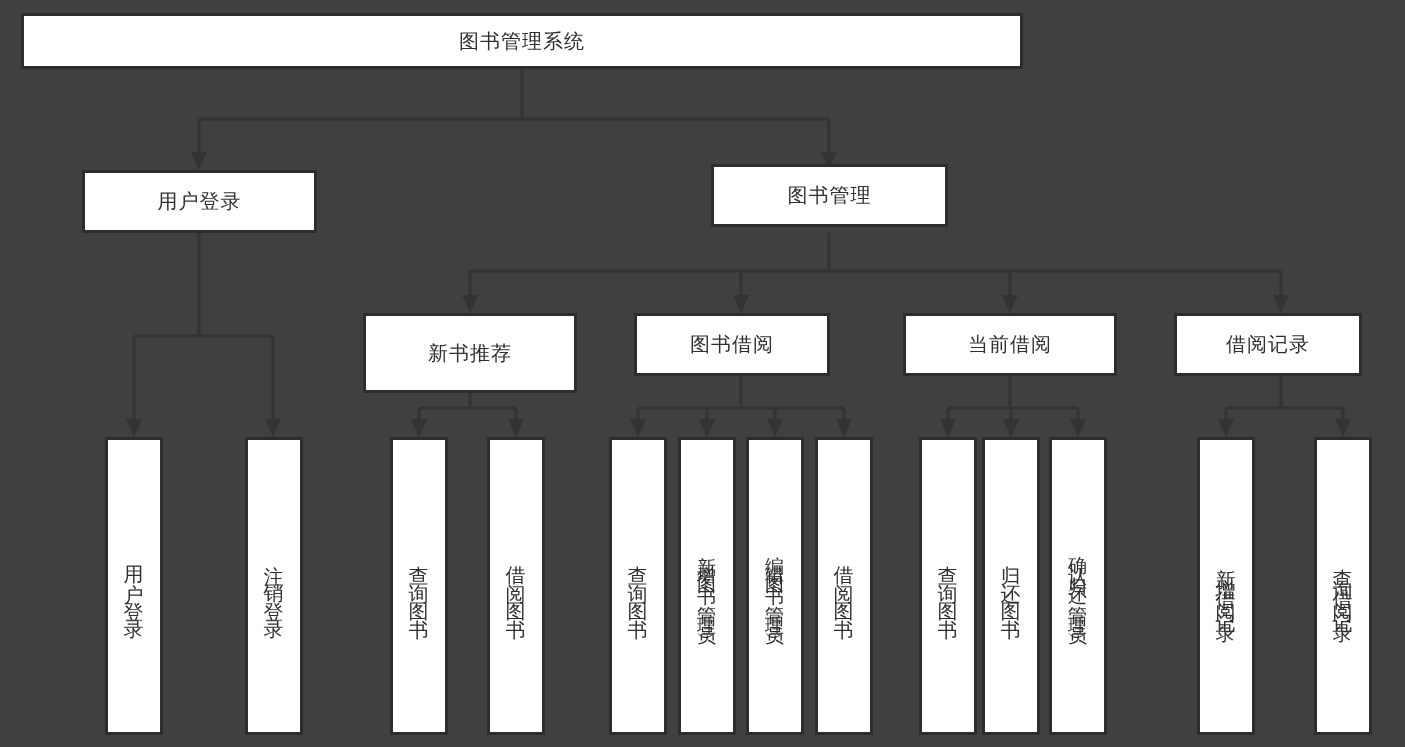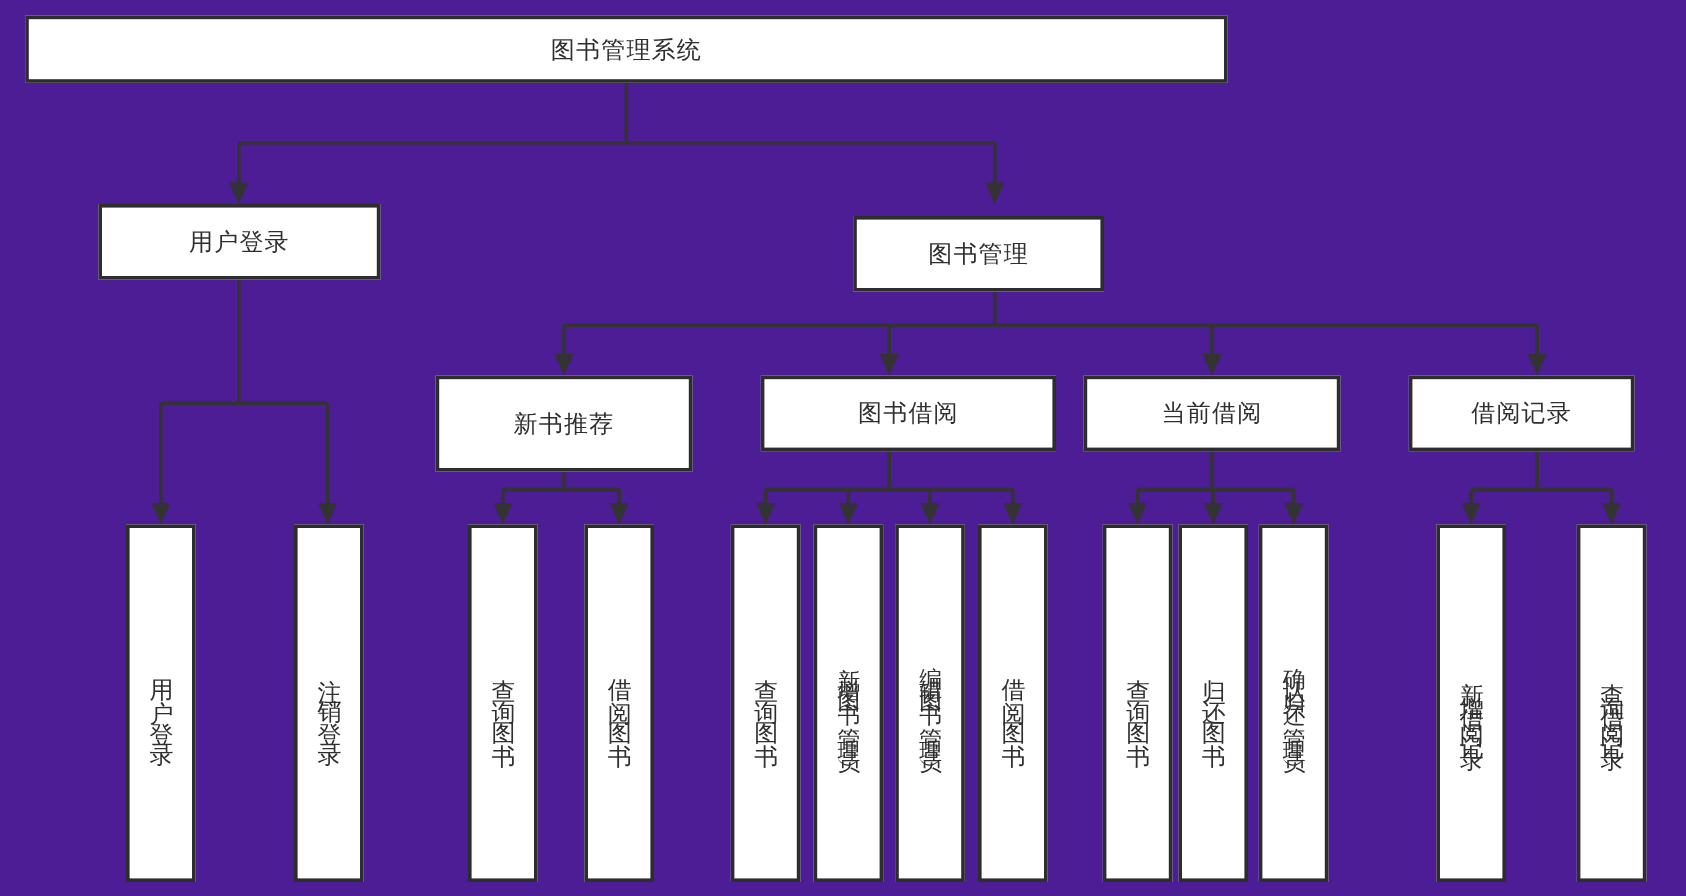--- a/index.html
+++ b/index.html
@@ -1,20 +1,20 @@
 <!DOCTYPE html>
 <html><head>
 <meta charset="utf-8">
 <style>
   html, body { margin: 0; padding: 0; background: #ffffff; }
   .canvas {
     position: relative;
     width: 1405px;
     height: 747px;
-    background: #4c1d95;
+    background: #404040;
     font-family: "Liberation Sans", sans-serif;
     color: #2f2f2f;
     overflow: hidden;
   }
   .wires { position: absolute; left: 0; top: 0; }
   .wire { stroke: #333333; stroke-width: 3; fill: none; }
   .box {
     position: absolute;
     border: 3px solid #2d2d2d;
     background: #ffffff;
@@ -89,28 +89,28 @@
     <path class="wire" d="M1343,408 V431" marker-end="url(#arrow)"></path>
   </svg>
 
   <div class="box" style="left:21px; top:13px; width:1002px; height:56px;">
     <span class="h-label">图书管理系统</span>
   </div>
 
   <div class="box" style="left:82px; top:170px; width:235px; height:63px;">
     <span class="h-label">用户登录</span>
   </div>
-  <div class="box" style="left:711px; top:180px; width:209px; height:63px;">
+  <div class="box" style="left:711px; top:164px; width:237px; height:63px;">
     <span class="h-label">图书管理</span>
   </div>
 
   <div class="box" style="left:363px; top:313px; width:214px; height:80px;">
     <span class="h-label">新书推荐</span>
   </div>
-  <div class="box" style="left:634px; top:313px; width:246px; height:63px;">
+  <div class="box" style="left:634px; top:313px; width:196px; height:63px;">
     <span class="h-label">图书借阅</span>
   </div>
   <div class="box" style="left:903px; top:313px; width:214px; height:63px;">
     <span class="h-label">当前借阅</span>
   </div>
   <div class="box" style="left:1174px; top:313px; width:188px; height:63px;">
     <span class="h-label">借阅记录</span>
   </div>
 
   <div class="box leaf" style="left:105px; top:437px; width:58px; height:298px;">

